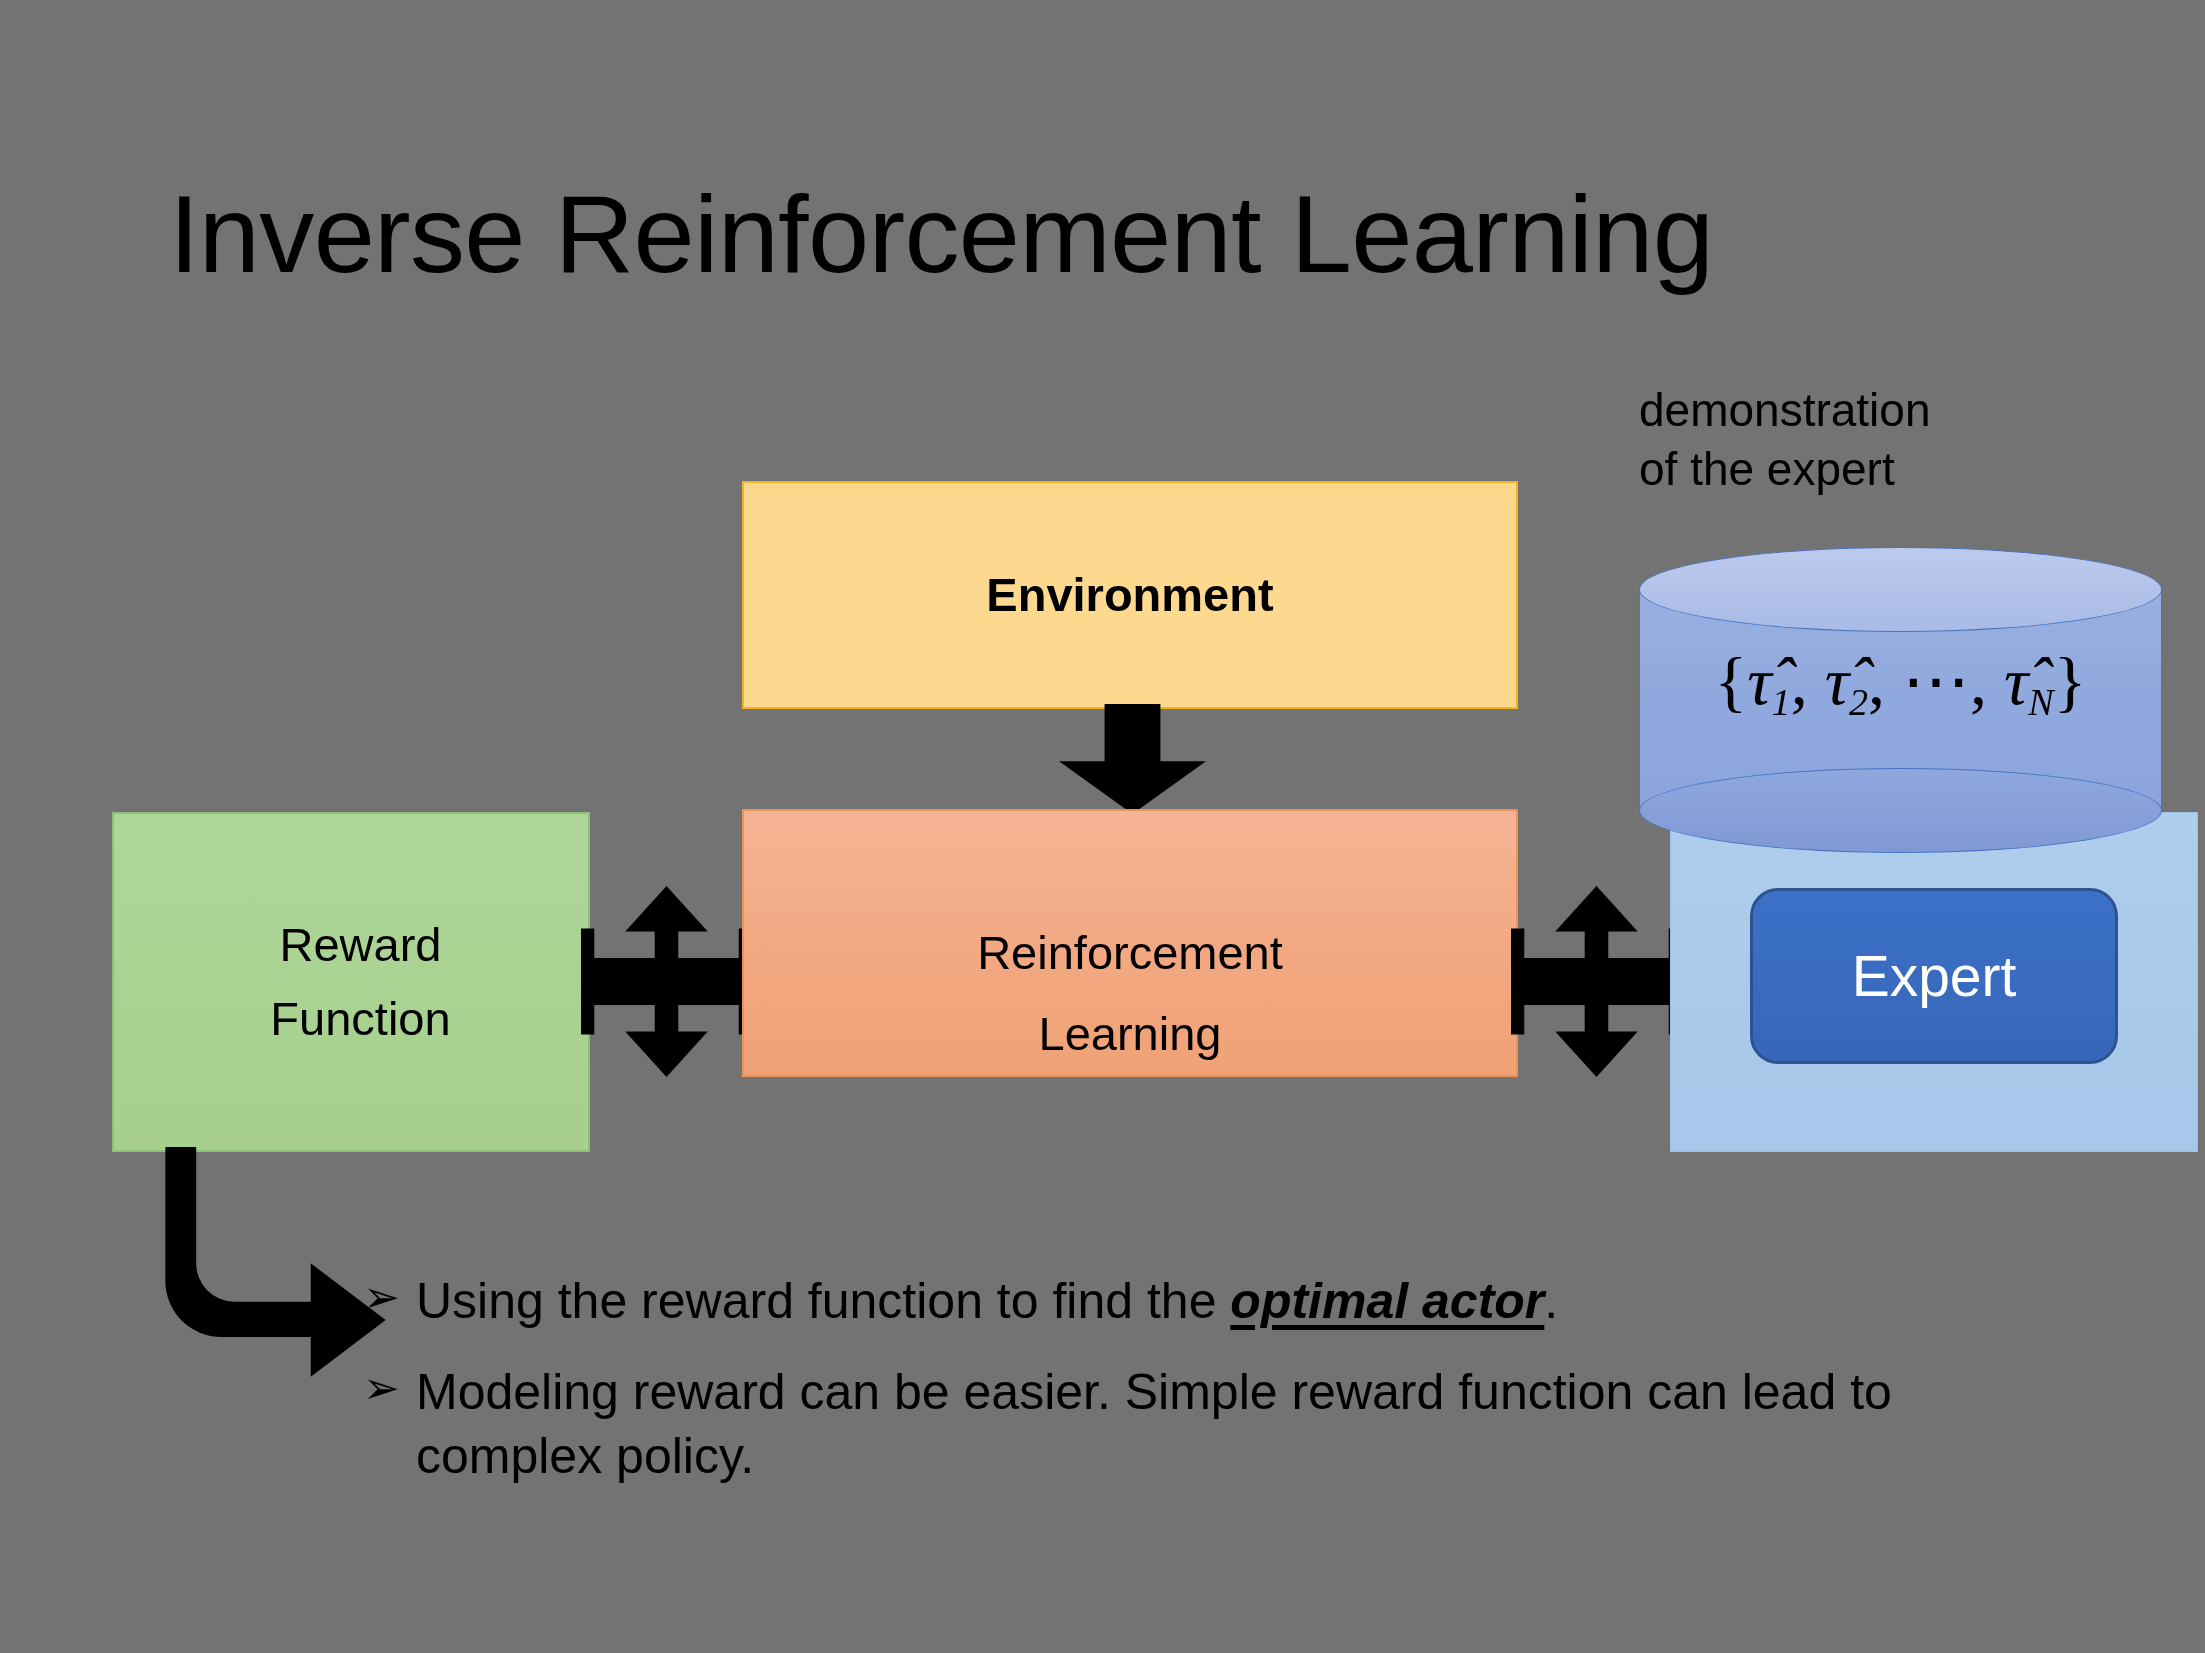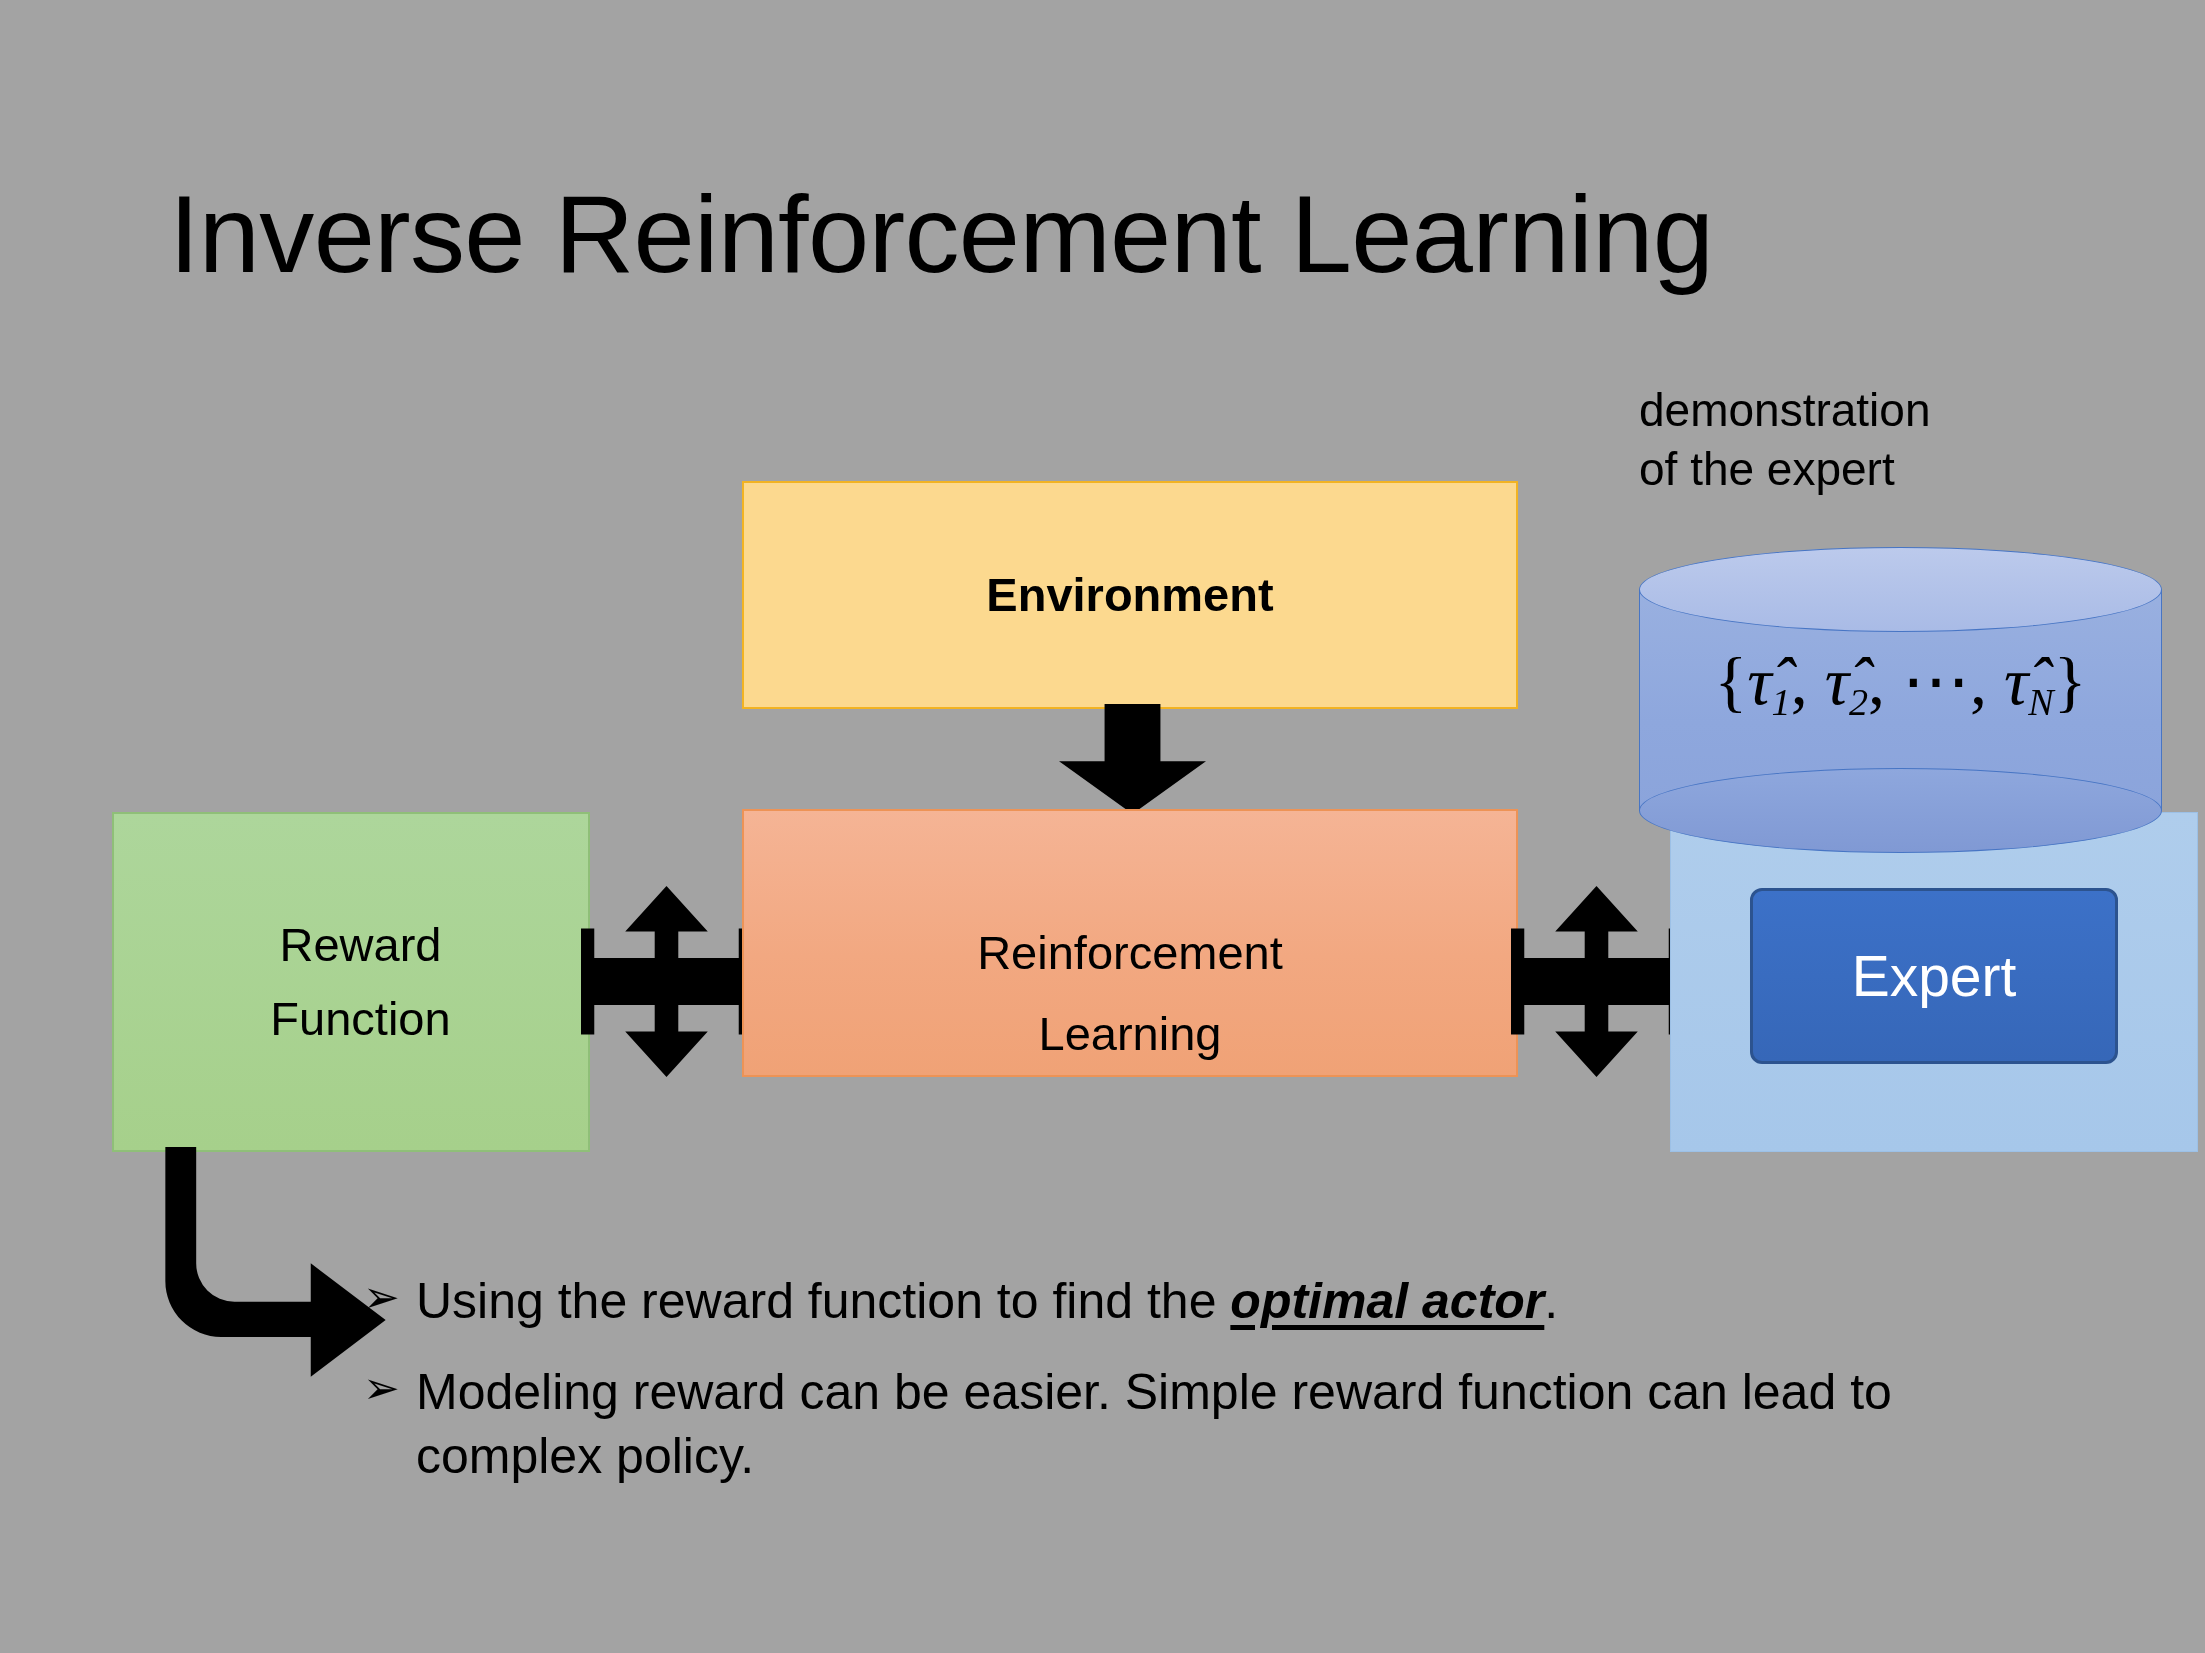--- a/index.html
+++ b/index.html
@@ -8,21 +8,21 @@
     background: #ffffff;
   }
   body {
     font-family: "Liberation Sans", sans-serif;
     -webkit-font-smoothing: antialiased;
   }
   #slide {
     position: relative;
     width: 2205px;
     height: 1654px;
-    background: #a3a3a3;
+    background: #737373;
     overflow: hidden;
   }
 
   
   #slide-title {
     position: absolute;
     left: 169px;
     top: 175px;
     width: 1867px;
     font-size: 110px;
@@ -88,21 +88,21 @@
     border: 1.5px solid #9CC0E6;
     box-sizing: border-box;
   }
 
   #expert-chip {
     position: absolute;
     left: 1750px;
     top: 888px;
     width: 368px;
     height: 176px;
-    border-radius: 12px;
+    border-radius: 28px;
     background: linear-gradient(180deg, #3C71C8 0%, #3667B8 100%);
     border: 3.7px solid #2C538F;
     display: flex;
     align-items: center;
     justify-content: center;
     color: #ffffff;
     font-size: 57px;
     box-sizing: border-box;
   }
 

